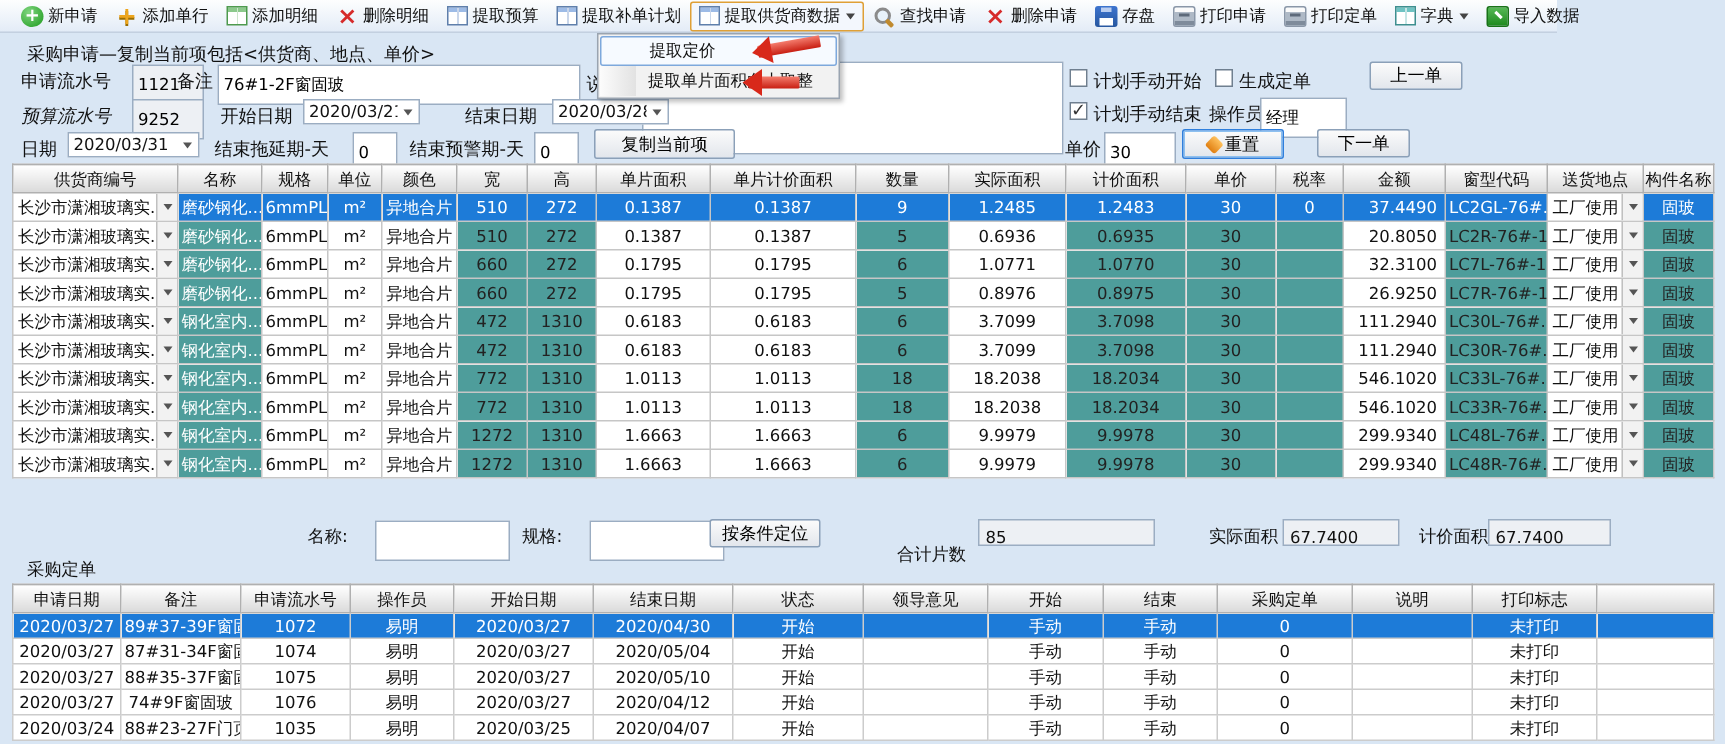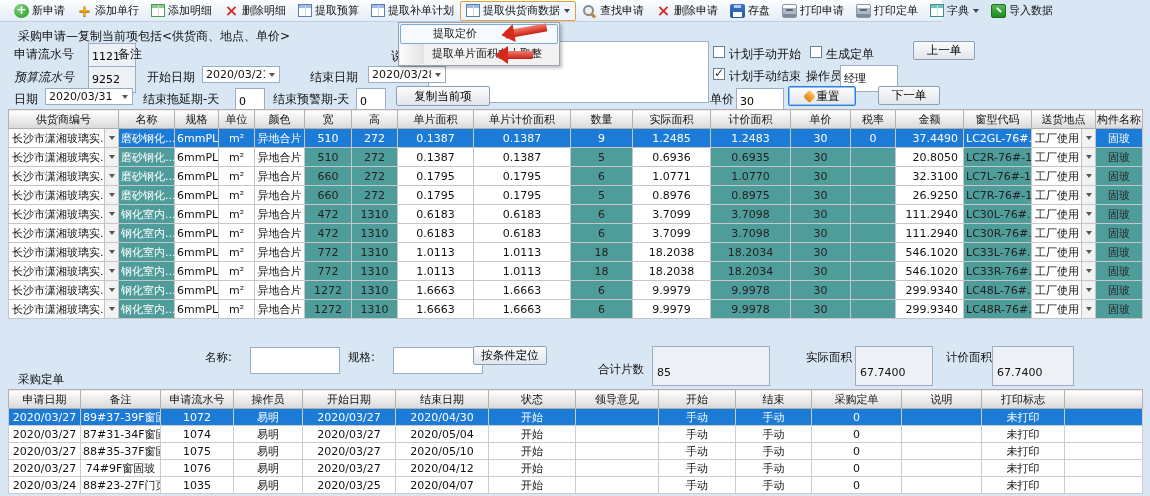--- a/index.html
+++ b/index.html
@@ -1,21 +1,21 @@
 <!DOCTYPE html>
 <html><head>
 <meta charset="utf-8">
 <style>
   * { margin:0; padding:0; box-sizing:border-box; }
   html,body { width:1150px; height:496px; }
   body { font-family:"DejaVu Sans","Liberation Sans",sans-serif; font-size:11px; color:#111; }
   .page { position:relative; width:1150px; height:496px; overflow:hidden; background:#d9e6f4; }
 
   
-  .toolbar { position:absolute; left:0; top:0; width:942px; height:22px;
+  .toolbar { position:absolute; left:0; top:0; width:1038px; height:22px;
     background:linear-gradient(#fdfefe,#e3ecf7); border-bottom:1px solid #c3d0e0;
     display:flex; align-items:center; padding-left:2px; z-index:10; }
   .grip { width:5px; height:14px; margin:0 3px;
     background:repeating-linear-gradient(180deg,#aab8c8 0 2px,transparent 2px 4px); }
   .tb-btn { display:flex; align-items:center; height:20px; padding:0 5px; cursor:default;
     border:1px solid transparent; border-radius:2px; white-space:nowrap; }
   .tb-btn.active { border:1px solid #dfa036; background:#f3f7fd; }
   .tb-lb { margin-left:3px; }
   .caret { width:0; height:0; border:3px solid transparent; border-top:4px solid #444; margin-left:4px; margin-top:4px; }
   .tbi { width:15px; height:14px; display:inline-block; position:relative; flex:0 0 auto; }
@@ -86,21 +86,21 @@
   .main-grid td.rgt { text-align:right; padding-right:5px; }
   .main-grid tr.sel td { background:#1d7bd8; color:#fff; }
   .main-grid td.editor, .main-grid tr.sel td.editor { background:#fff; color:#111; padding:0; }
   .cellcombo { display:flex; align-items:center; height:100%; }
   .cellcombo .ct { flex:1; text-align:left; padding-left:3px; overflow:hidden; white-space:nowrap; }
   .cellcombo .ca { width:14px; align-self:stretch; border-left:1px solid #c0c0c0; background:#f2f2f2;
     display:flex; align-items:center; justify-content:center; }
 
   
   .search-area .fl { font-size:11.5px; }
-  .box { position:absolute; border:1px solid #9badc2; background:#edf0f4; height:18px; font-size:11px; padding:19px 4px; }
+  .box { position:absolute; border:1px solid #9badc2; background:#edf0f4; height:18px; font-size:11px; padding:5px 4px; }
 
   
   .orders-title { position:absolute; left:18px; top:372px; font-size:11.5px; }
   .orders-grid { left:8px; top:389px; width:1134px; }
   .orders-grid td { height:17px; border-color:#cccccc; }
   .orders-grid tr.sel td { background:#1d7bd8; color:#fff; }
 </style>
 </head>
 <body>
 
@@ -167,20 +167,21 @@
         <span class="tb-lb">导入数据</span>
       </div>
     </div>
 
   <div class="form-panel">
     <div class="fl" style="left:18px;top:6px;">采购申请—复制当前项包括&lt;供货商、地点、单价&gt;</div>
 
     <div class="fl" style="left:14px;top:24px;">申请流水号</div>
     <input class="inp ro" style="left: 88px; top: 21px; width: 48px;" value="1121">
     <div class="fl" style="left:118px;top:24px;">备注</div>
+    <input class="inp" style="left: 145px; top: 21px; width: 242px;" value="76#1-2F窗固玻">
     <div class="fl" style="left:391px;top:26px;">说明</div>
     <textarea class="ta" style="left: 428px; top: 19px; width: 281px; height: 62px;"></textarea>
 
     <div class="fl" style="left:14px;top:47px;font-style:italic;">预算流水号</div>
     <input class="inp ro" style="left: 88px; top: 44px; width: 48px;" value="9252">
     <div class="fl" style="left:147px;top:47px;">开始日期</div>
     <div class="combo" style="left:202px;top:44px;width:78px;">
       <span class="ctext">2020/03/21</span>
       <span class="cbtn">
           <span class="tri"></span>

